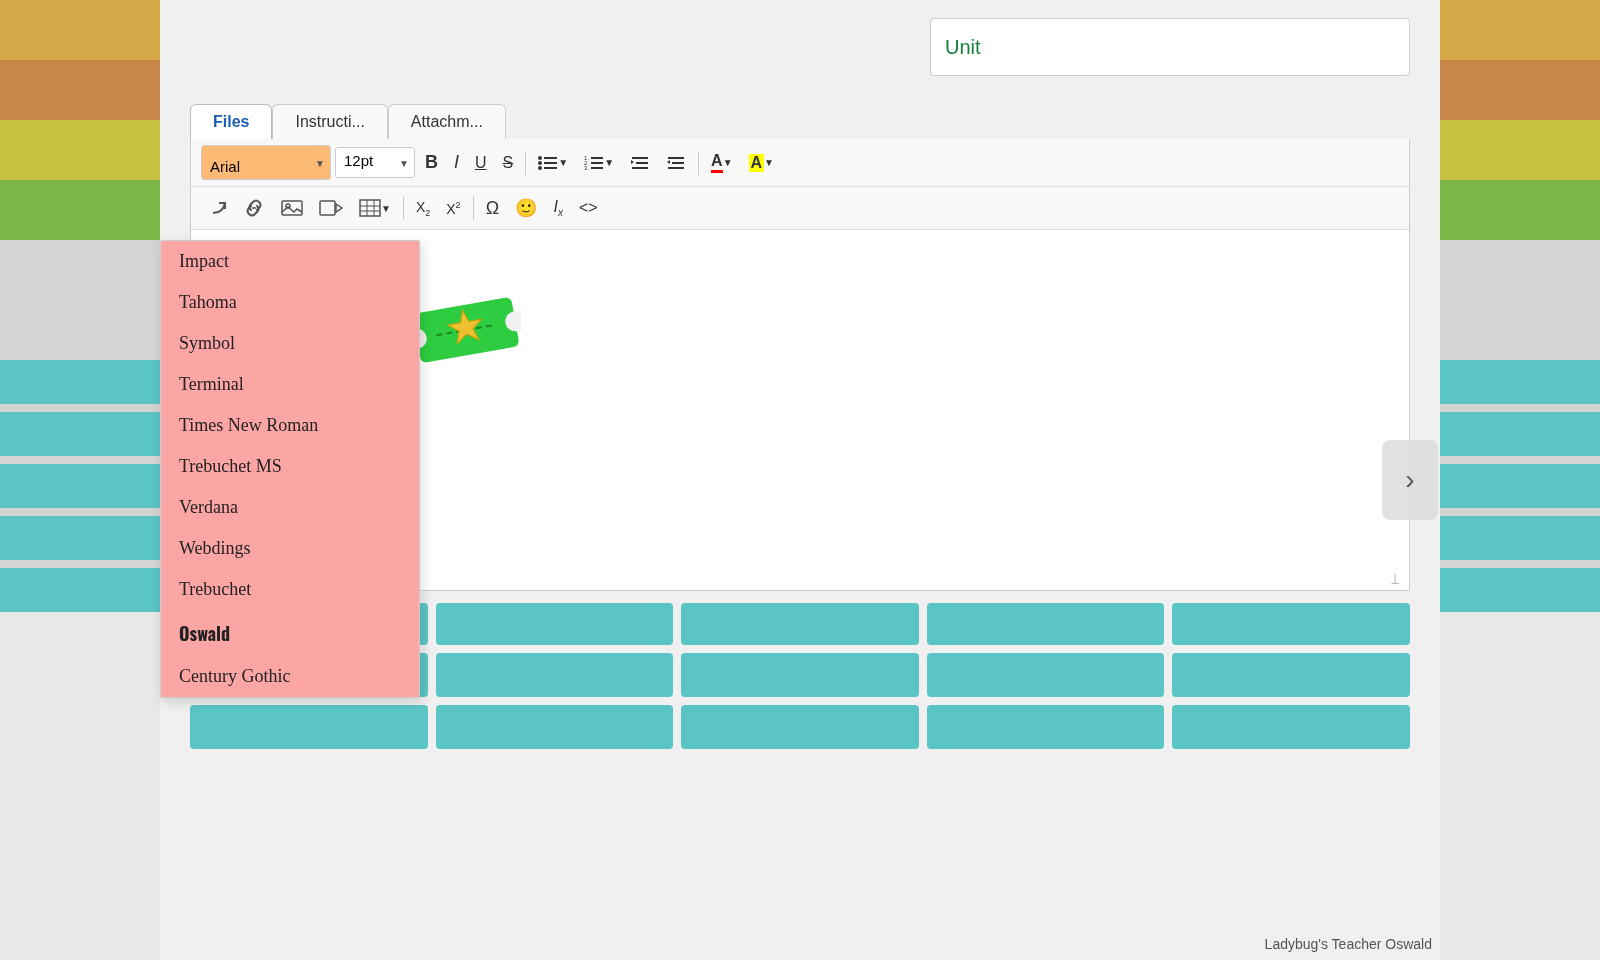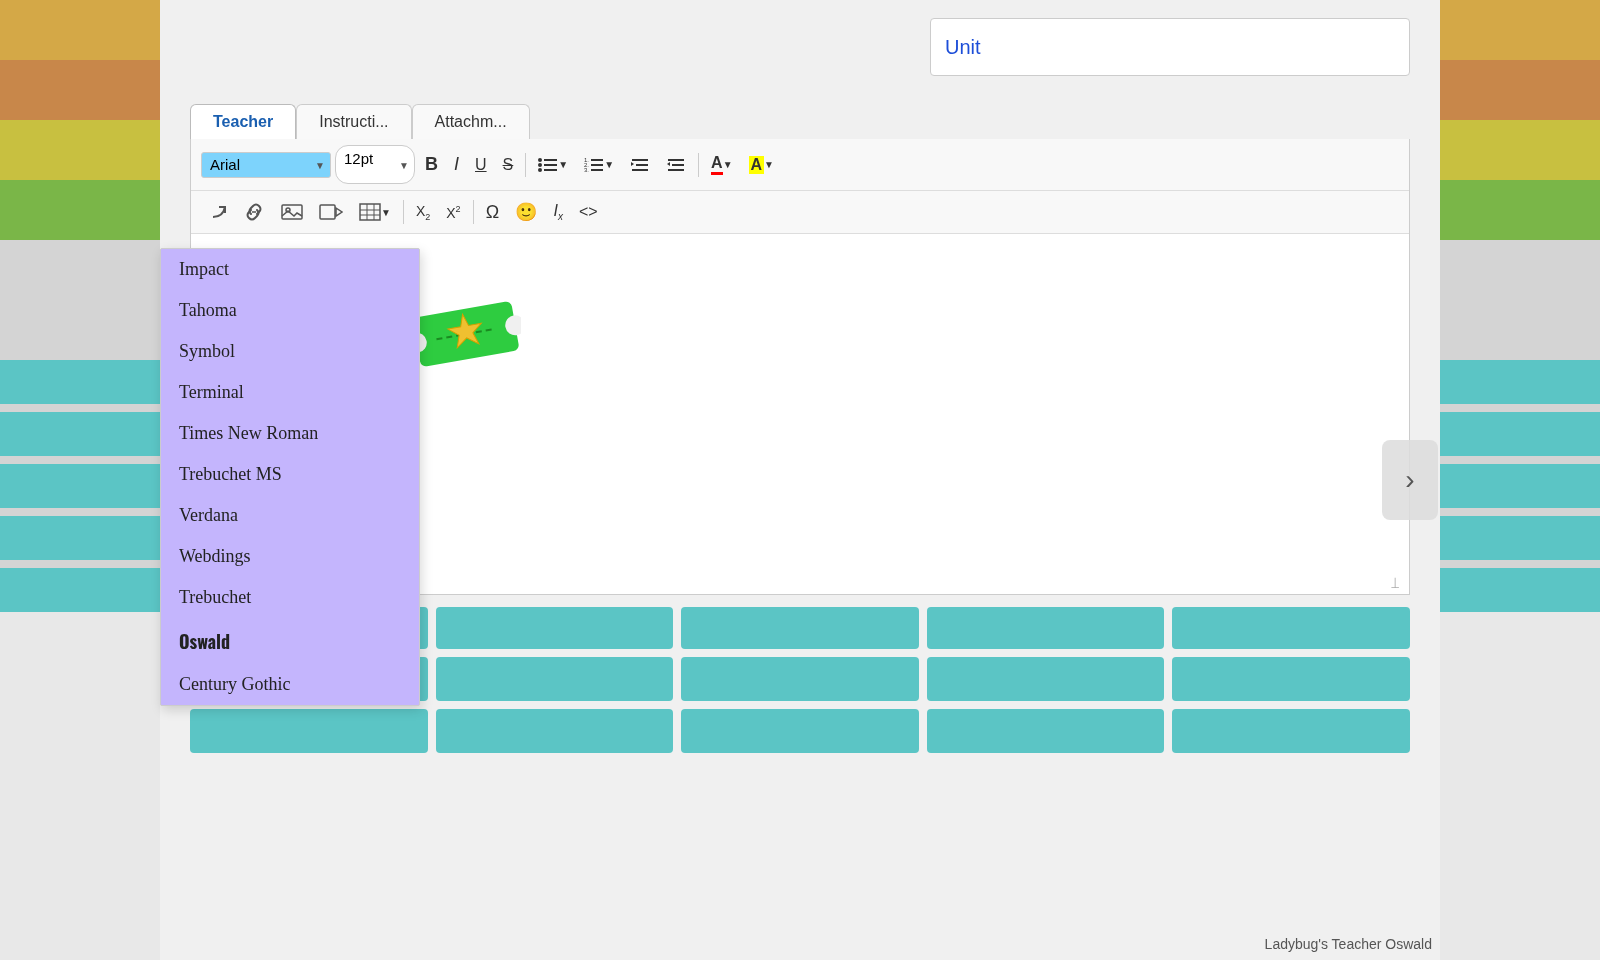--- a/index.html
+++ b/index.html
@@ -38,21 +38,21 @@
     .unit-input {
       flex: 1;
       max-width: 480px;
       margin-left: auto;
       height: 58px;
       border: 1px solid #ccc;
       border-radius: 4px;
       background: #fff;
       padding: 0 14px;
       font-size: 20px;
-      color: #1d4ed8;
+      color: #15803d;
     }
 
     
     .nav-arrow {
       position: absolute;
       top: 50%;
       transform: translateY(-50%);
       width: 56px;
       height: 80px;
       background: rgba(220,220,220,0.85);
@@ -114,24 +114,24 @@
       background: #f8f8f8;
       position: relative;
     }
 
     .font-select-wrapper {
       position: relative;
       display: inline-block;
     }
     .font-select {
       appearance: none;
-      background: #7dd3fc;
+      background: #fdba74;
       border: 1px solid #ccc;
       border-radius: 3px;
-      padding: 3px 28px 4px 8px;
+      padding: 12px 28px 4px 8px;
       font-size: 15px;
       width: 130px;
       cursor: pointer;
     }
     .font-select-arrow {
       position: absolute;
       right: 6px;
       top: 50%;
       transform: translateY(-50%);
       pointer-events: none;
@@ -140,22 +140,22 @@
     }
 
     .size-select-wrapper {
       position: relative;
       display: inline-block;
     }
     .size-select {
       appearance: none;
       background: #fff;
       border: 1px solid #ccc;
-      border-radius: 13px;
-      padding: 4px 28px 16px 8px;
+      border-radius: 3px;
+      padding: 4px 28px 8px 8px;
       font-size: 15px;
       width: 80px;
       cursor: pointer;
     }
     .size-select-arrow {
       position: absolute;
       right: 6px;
       top: 50%;
       transform: translateY(-50%);
       pointer-events: none;
@@ -180,24 +180,24 @@
     .toolbar-separator {
       width: 1px;
       height: 24px;
       background: #ccc;
       margin: 0 2px;
     }
 
     
     .font-dropdown {
       position: absolute;
-      top: 248px;
+      top: 240px;
       left: 160px;
       width: 260px;
-      background: #c4b5fd;
+      background: #fca5a5;
       border: 1px solid #ccc;
       box-shadow: 2px 4px 12px rgba(0,0,0,0.15);
       z-index: 100;
       border-radius: 2px;
       overflow: hidden;
     }
     .font-list {
       max-height: 600px;
       overflow-y: auto;
     }
@@ -310,21 +310,21 @@
     <div class="cs" style="background: rgb(91, 197, 197); height: 44px;"></div>
   </div>
 
 <div class="main-content">
 
   <div class="header">
     <input class="unit-input" type="text" placeholder="Unit" value="Unit" style="">
   </div>
 
   <div class="tabs-bar">
-    <div class="tab active">Teacher</div>
+    <div class="tab active">Files</div>
     <div class="tab">Instructi...</div>
     <div class="tab">Attachm...</div>
   </div>
 
   <div class="editor-wrapper">
 
     <div class="toolbar">
       <div class="font-select-wrapper">
         <select class="font-select">
           <option>Arial</option>

